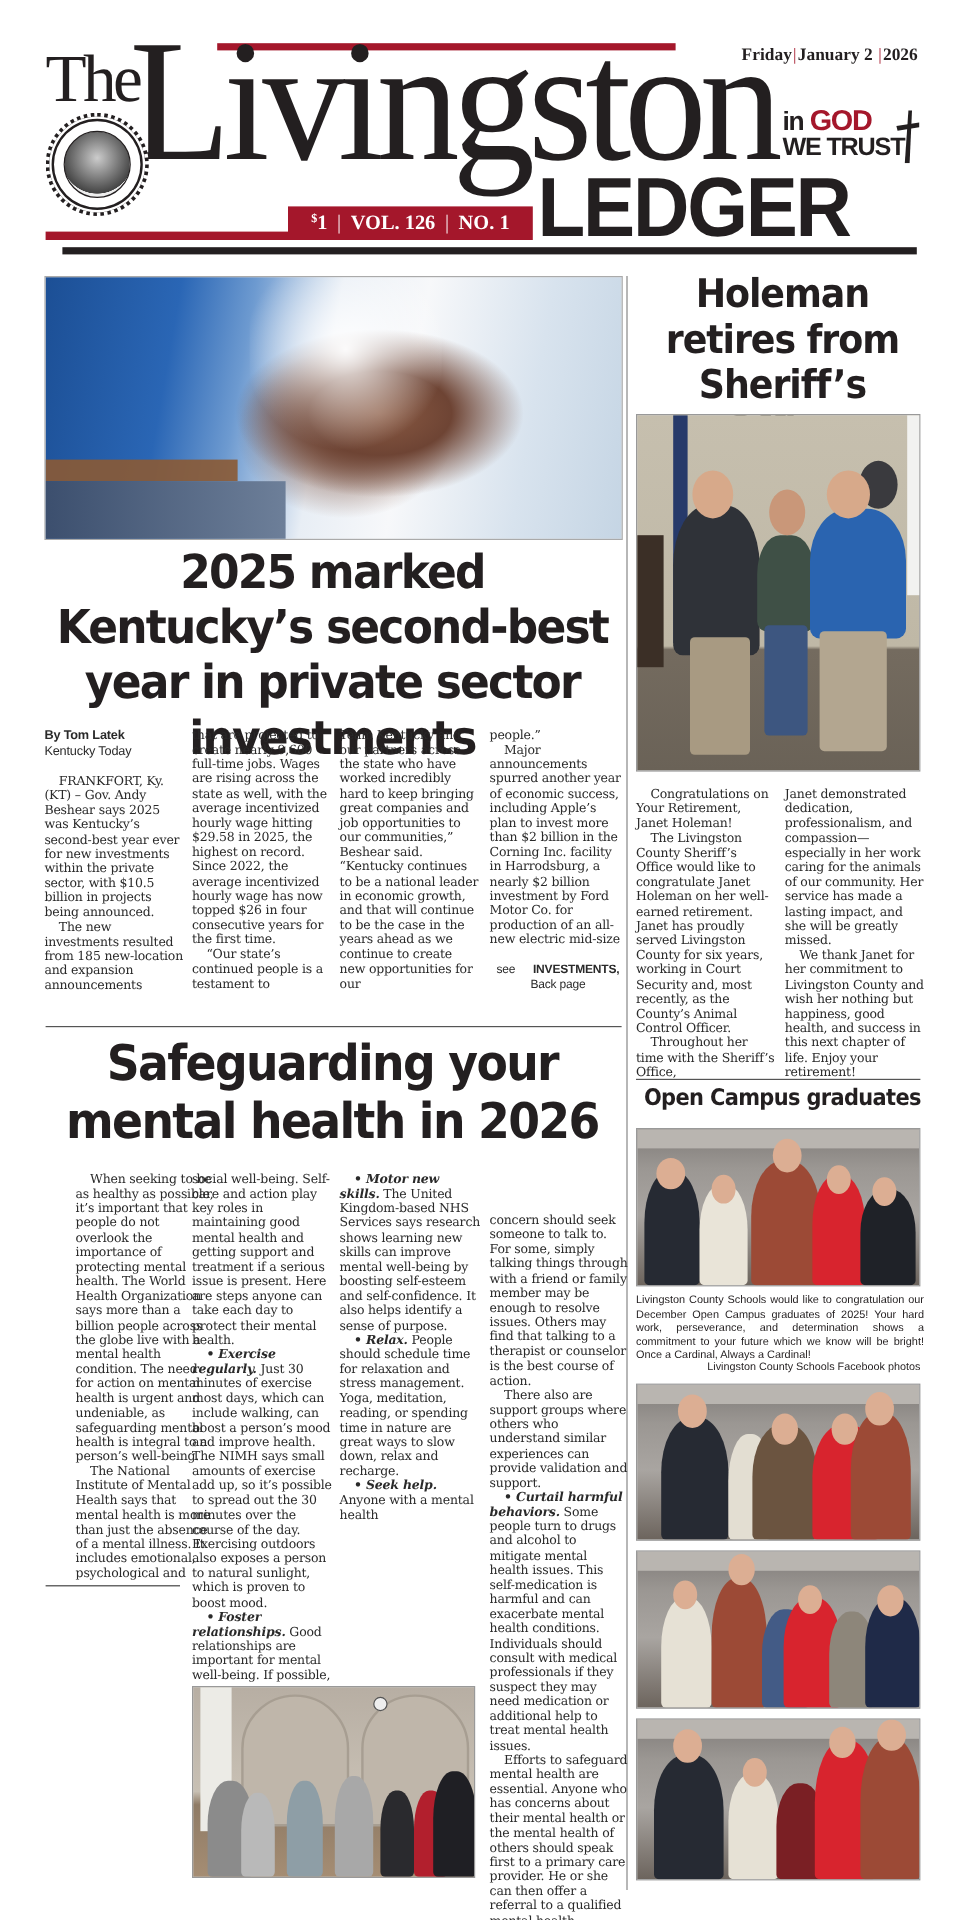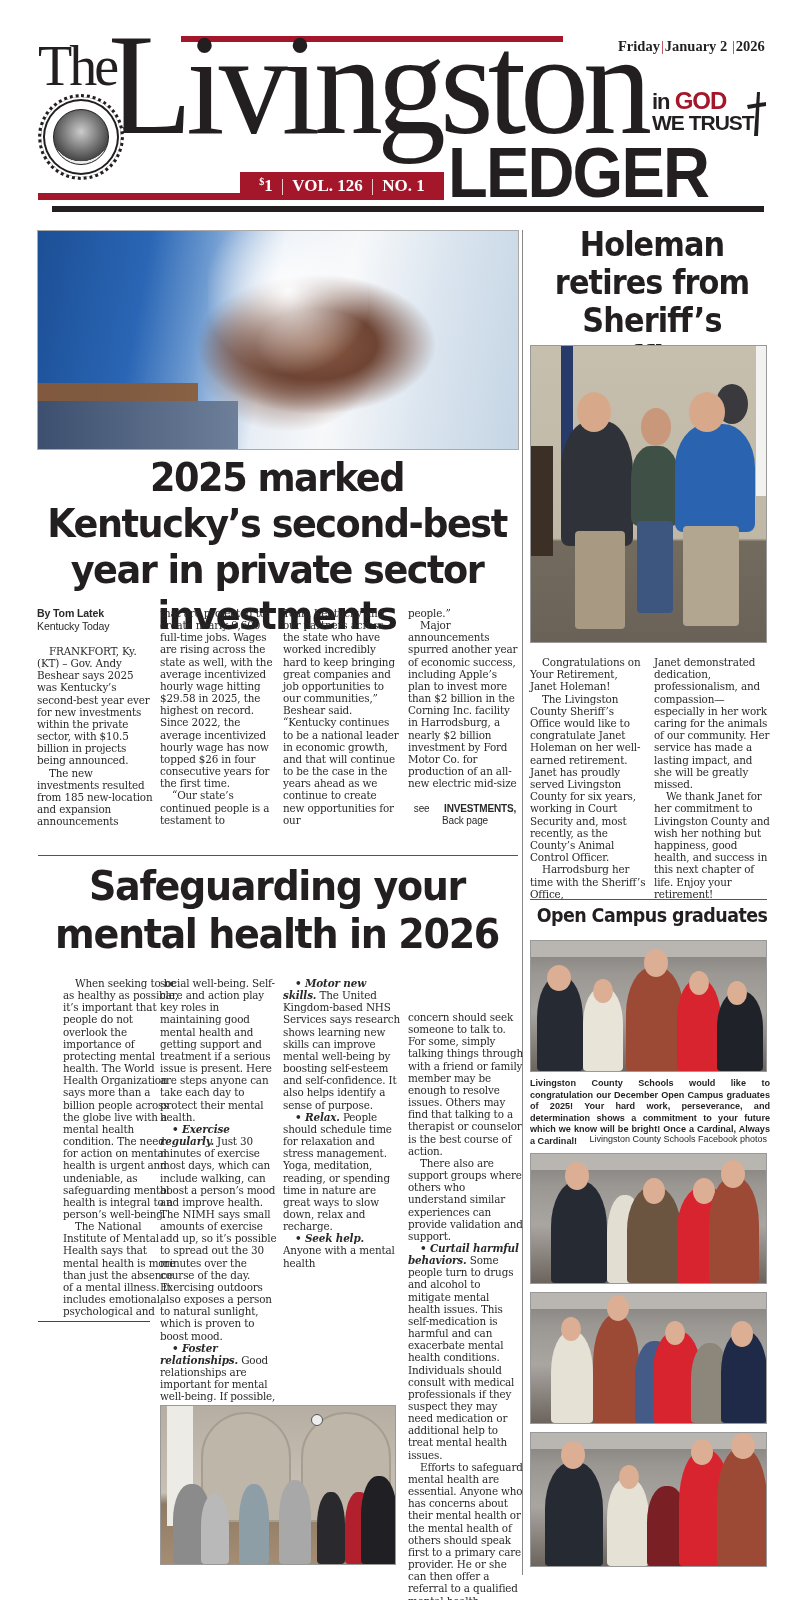--- a/index.html
+++ b/index.html
@@ -67,21 +67,21 @@
   .col-hol { font-size: 10.4px; line-height: 12.2px; }
   .hrule-right { position: absolute; left: 530px; top: 899px; width: 237px; height: 1px; background: #555; }
 
   
   .headline-oc { position: absolute; left: 524px; top: 903px; width: 256px; text-align: center; font-family: "DejaVu Sans", sans-serif; font-weight: bold; font-size: 19px; line-height: 24px; letter-spacing: -0.6px; color: #231f20; transform: scaleX(0.92); transform-origin: center top; white-space: nowrap; }
   .grad-photo { position: absolute; left: 530px; width: 237px; border: 1px solid #999; overflow: hidden;
     background: linear-gradient(180deg, #7f7b78 0%, #9b9793 25%, #a9a5a1 55%, #6c645d 100%); }
   .grad-photo .ceil { position: absolute; left: 0; top: 0; width: 100%; height: 16px; background: #b9b5b0; }
   .fig { position: absolute; bottom: 0; border-radius: 45% 45% 4px 4px; }
   .fhead { position: absolute; border-radius: 50%; background: #dcae93; }
-  .caption-oc { position: absolute; left: 530px; top: 1078px; width: 240px; font-family: "Liberation Sans", sans-serif; font-weight: bold; font-size: 9.1px; line-height: 11.5px; text-align: justify; color: #231f20; }
+  .caption-oc { position: absolute; left: 530px; top: 1078px; width: 240px; font-family: "Liberation Sans", sans-serif; font-weight: normal; font-size: 9.1px; line-height: 11.5px; text-align: justify; color: #231f20; }
   .credit-oc { position: absolute; left: 530px; top: 1134px; width: 237px; font-family: "Liberation Sans", sans-serif; font-size: 9px; line-height: 11px; text-align: right; color: #231f20; }
 
   
   .headline-mh { position: absolute; left: 32px; top: 862px; width: 490px; text-align: center; font-family: "DejaVu Sans", sans-serif; font-weight: bold; font-size: 41px; line-height: 48px; letter-spacing: -1.5px; color: #231f20; transform: scaleX(0.93); transform-origin: center top; }
   .small-rule { position: absolute; left: 38px; top: 1321px; width: 112px; height: 1px; background: #444; }
   .img-group { position: absolute; left: 160px; top: 1405px; width: 236px; height: 160px; border: 1px solid #999; overflow: hidden;
     background: linear-gradient(180deg, #b7aea3 0%, #c8c0b4 55%, #8f7b66 62%, #a58d73 100%); }
   .img-group .arch { position: absolute; top: 6px; width: 90px; height: 110px; border-radius: 45px 45px 0 0; background: #bfb6aa; border: 2px solid #a79e92; }
   .img-group .win { position: absolute; left: 6px; top: 0; width: 26px; height: 120px; background: #ecebe6; }
   .img-group .clock { position: absolute; left: 150px; top: 8px; width: 12px; height: 12px; border-radius: 50%; background: #eee; border: 1px solid #555; }
@@ -173,21 +173,21 @@
     <div class="person" style="left:106px; top:175px; width:36px; height:92px; background:#3d5680; border-radius:4px;"></div>
     <div class="head" style="left:110px; top:62px; width:30px; height:38px; background:#c99779;"></div>
 
     <div class="person" style="left:144px; top:78px; width:80px; height:108px; background:#2a64b0;"></div>
     <div class="person" style="left:152px; top:180px; width:56px; height:100px; background:#b3a690; border-radius:4px;"></div>
     <div class="head" style="left:158px; top:46px; width:36px; height:40px;"></div>
   </div>
   <div class="col col-hol" style="left:530px; top:656px; width:116px;">
     <p>Congratulations on Your Retirement, Janet Holeman!</p>
     <p>The Livingston County Sheriff’s Office would like to congratulate Janet Holeman on her well-earned retirement. Janet has proudly served Livingston County for six years, working in Court Security and, most recently, as the County’s Animal Control Officer.</p>
-    <p>Harrodsburg her time with the Sheriff’s Office,</p>
+    <p>Throughout her time with the Sheriff’s Office,</p>
   </div>
   <div class="col col-hol" style="left:654px; top:656px; width:116px;">
     <p class="noi">Janet demonstrated dedication, professionalism, and compassion—especially in her work caring for the animals of our community. Her service has made a lasting impact, and she will be greatly missed.</p>
     <p>We thank Janet for her commitment to Livingston County and wish her nothing but happiness, good health, and success in this next chapter of life. Enjoy your retirement!</p>
   </div>
   <div class="hrule-right"></div>
 </article>
 
 <article>
   <h2 class="headline-oc">Open Campus graduates</h2>

